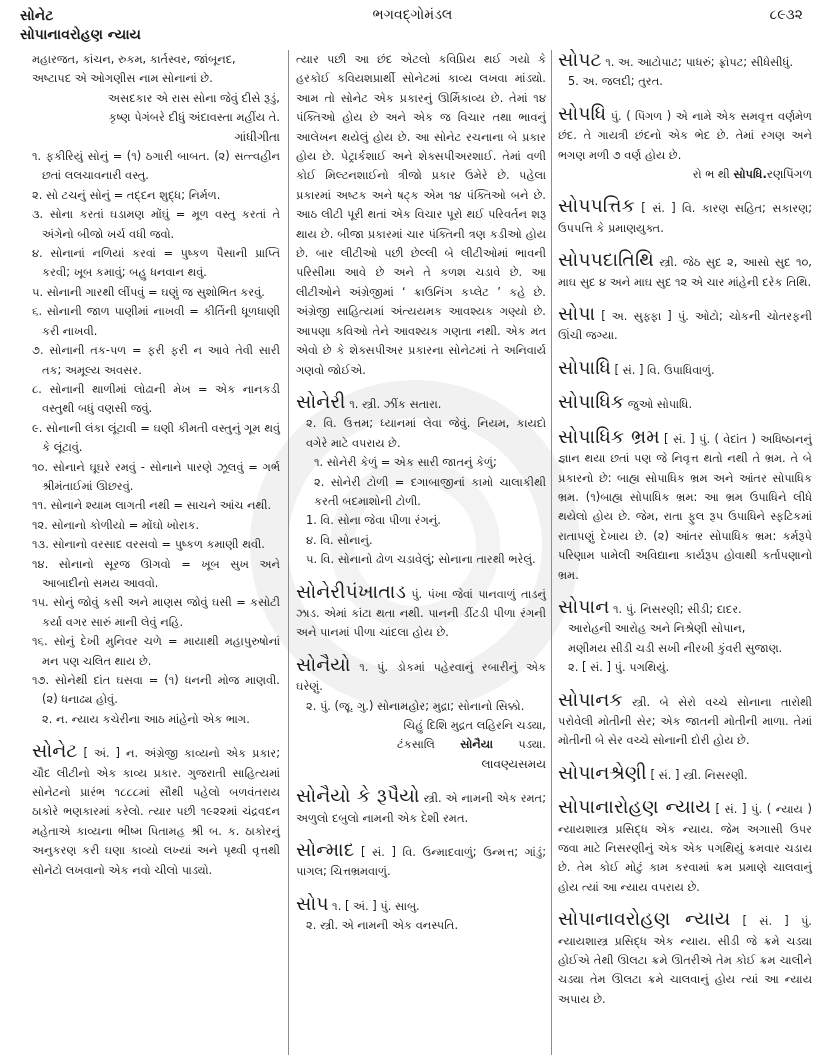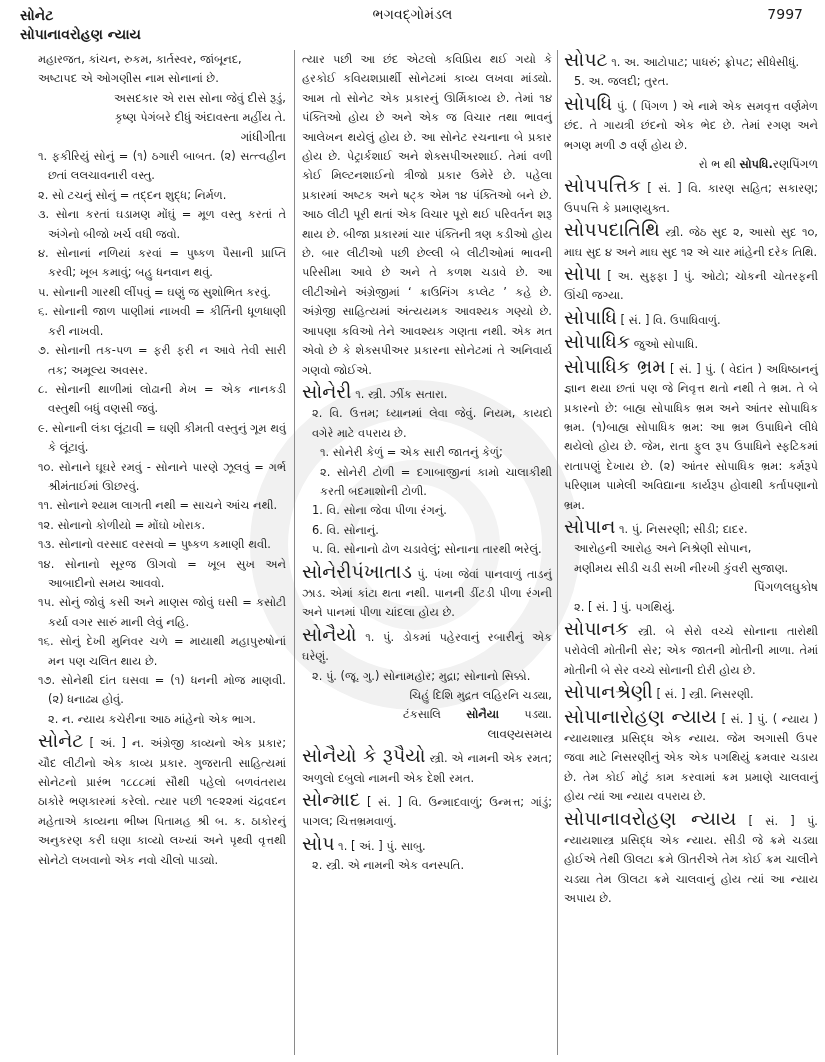--- a/index.html
+++ b/index.html
@@ -16,51 +16,51 @@
     position: absolute; left: 330px; top: 460px; width: 170px; height: 170px;
     border-radius: 50%; border: 24px solid #f3f3f3; box-sizing: border-box;
     pointer-events: none; z-index: 0;
   }
   .header {
     position: absolute; left: 0; top: 0; width: 825px; height: 50px; z-index: 1;
   }
   .hdr-left { position: absolute; left: 20px; top: 6px; font-size: 14px; font-weight: bold; line-height: 19px; }
   .hdr-center { position: absolute; left: 0; right: 0; top: 6px; text-align: center; font-size: 14px; }
   .hdr-right { position: absolute; right: 22px; top: 6px; font-size: 14px; }
-  .columns { position: absolute; left: 14px; top: 50px; width: 783px; height: 1012px; z-index: 1; }
+  .columns { position: absolute; left: 8px; top: 50px; width: 783px; height: 1012px; z-index: 1; }
   .col { position: absolute; top: 0; font-size: 11.4px; line-height: 19.4px; text-align: justify; }
   .col1 { left: 24px; width: 248px; }
   .col2 { left: 288px; width: 250px; }
   .col3 { left: 550px; width: 254px; }
   .divider { position: absolute; top: 0; width: 1px; background: #8a8a8a; }
   .d1 { left: 280px; height: 1005px; }
   .d2 { left: 543px; height: 1005px; }
   .para { margin: 0; }
   .indent { padding-left: 18px; }
   .hang { padding-left: 10px; text-indent: -10px; }
   .sub { padding-left: 10px; }
   .hw { font-weight: normal; font-size: 19px; }
   .verse { padding-left: 26px; text-align: right; }
   .src { text-align: right; font-size: 12px; }
   .b { font-weight: bold; }
-  .gap { margin-top: 2px; }
+  .gap { margin-top: 12px; }
 </style>
 </head>
 <body>
 
 <div class="watermark"></div>
 <div class="watermark2"></div>
 
 <div class="header">
   <div class="hdr-left">
     <div>સોનેટ</div>
     <div>સોપાનાવરોહણ ન્યાય</div>
   </div>
   <div class="hdr-center">ભગવદ્ગોમંડલ</div>
-  <div class="hdr-right">7997</div>
+  <div class="hdr-right">૮૯૩૨</div>
 </div>
 
 <div class="columns">
   <div class="divider d1"></div>
   <div class="divider d2"></div>
 
   <div class="col col1">
     <p class="para">મહારજત, કાંચન, રુકમ, કાર્તસ્વર, જાંબૂનદ,</p>
     <p class="para">અષ્ટાપદ એ ઓગણીસ નામ સોનાનાં છે.</p>
     <p class="para verse">અસદકાર એ રાસ સોના જેવું દીસે રૂડું,</p>
@@ -94,21 +94,21 @@
     <p class="para">ત્યાર પછી આ છંદ એટલો કવિપ્રિય થઈ ગયો કે હરકોઈ કવિયશપ્રાર્થી સોનેટમાં કાવ્ય લખવા માંડ્યો. આમ તો સોનેટ એક પ્રકારનું ઊર્મિકાવ્ય છે. તેમાં ૧૪ પંક્તિઓ હોય છે અને એક જ વિચાર તથા ભાવનું આલેખન થયેલું હોય છે. આ સોનેટ રચનાના બે પ્રકાર હોય છે. પેટ્રાર્કશાઈ અને શેક્સપીઅરશાઈ. તેમાં વળી કોઈ મિલ્ટનશાઈનો ત્રીજો પ્રકાર ઉમેરે છે. પહેલા પ્રકારમાં અષ્ટક અને ષટ્ક એમ ૧૪ પંક્તિઓ બને છે. આઠ લીટી પૂરી થતાં એક વિચાર પૂરો થઈ પરિવર્તન શરૂ થાય છે. બીજા પ્રકારમાં ચાર પંક્તિની ત્રણ કડીઓ હોય છે. બાર લીટીઓ પછી છેલ્લી બે લીટીઓમાં ભાવની પરિસીમા આવે છે અને તે કળશ ચડાવે છે. આ લીટીઓને અંગ્રેજીમાં ‘ ક્રાઉનિંગ કપ્લેટ ’ કહે છે. અંગ્રેજી સાહિત્યમાં અંત્યયમક આવશ્યક ગણ્યો છે. આપણા કવિઓ તેને આવશ્યક ગણતા નથી. એક મત એવો છે કે શેક્સપીઅર પ્રકારના સોનેટમાં તે અનિવાર્ય ગણવો જોઈએ.</p>
 
     <p class="para gap">
       <span class="hw">સોનેરી</span>
       <span>૧. સ્ત્રી. ઝીંક સતારા.</span>
     </p>
     <p class="para sub">૨. વિ. ઉત્તમ; ધ્યાનમાં લેવા જેવું. નિયમ, કાયદો વગેરે માટે વપરાય છે.</p>
     <p class="para indent">૧. સોનેરી કેળું = એક સારી જાતનું કેળું;</p>
     <p class="para indent">૨. સોનેરી ટોળી = દગાબાજીનાં કામો ચાલાકીથી કરતી બદમાશોની ટોળી.</p>
     <p class="para sub">1. વિ. સોના જેવા પીળા રંગનું.</p>
-    <p class="para sub">6. વિ. સોનાનું.</p>
+    <p class="para sub">૪. વિ. સોનાનું.</p>
     <p class="para sub">૫. વિ. સોનાનો ઢોળ ચડાવેલું; સોનાના તારથી ભરેલું.</p>
 
     <p class="para gap">
       <span class="hw">સોનેરીપંખાતાડ</span>
       <span>પું. પંખા જેવાં પાનવાળું તાડનું ઝાડ. એમાં કાંટા થતા નથી. પાનની ડીંટડી પીળા રંગની અને પાનમાં પીળા ચાંદલા હોય છે.</span>
     </p>
 
     <p class="para gap">
       <span class="hw">સોનૈયો</span>
       <span>૧. પું. ડોકમાં પહેરવાનું રબારીનું એક ઘરેણું.</span>
@@ -178,21 +178,20 @@
       <span class="hw">સોપાધિક ભ્રમ</span>
       <span>[ સં. ] પું. ( વેદાંત ) અધિષ્ઠાનનું જ્ઞાન થયા છતાં પણ જે નિવૃત્ત થતો નથી તે ભ્રમ. તે બે પ્રકારનો છે: બાહ્ય સોપાધિક ભ્રમ અને આંતર સોપાધિક ભ્રમ. (૧)બાહ્ય સોપાધિક ભ્રમ: આ ભ્રમ ઉપાધિને લીધે થયેલો હોય છે. જેમ, રાતા ફુલ રૂપ ઉપાધિને સ્ફટિકમાં રાતાપણું દેખાય છે. (૨) આંતર સોપાધિક ભ્રમ: કર્મરૂપે પરિણામ પામેલી અવિદ્યાના કાર્યરૂપ હોવાથી કર્તાપણાનો ભ્રમ.</span>
     </p>
 
     <p class="para gap">
       <span class="hw">સોપાન</span>
       <span>૧. પું. નિસરણી; સીડી; દાદર.</span>
     </p>
     <p class="para sub">આરોહની આરોહ અને નિશ્રેણી સોપાન,</p>
     <p class="para sub">મણીમય સીડી ચડી સખી નીરખી કુંવરી સુજાણ.</p>
-    <p class="para src">પિંગળલઘુકોષ</p>
     <p class="para sub">૨. [ સં. ] પું. પગથિયું.</p>
 
     <p class="para gap">
       <span class="hw">સોપાનક</span>
       <span>સ્ત્રી. બે સેરો વચ્ચે સોનાના તારોથી પરોવેલી મોતીની સેર; એક જાતની મોતીની માળા. તેમાં મોતીની બે સેર વચ્ચે સોનાની દોરી હોય છે.</span>
     </p>
     <p class="para gap">
       <span class="hw">સોપાનશ્રેણી</span>
       <span>[ સં. ] સ્ત્રી. નિસરણી.</span>
     </p>

